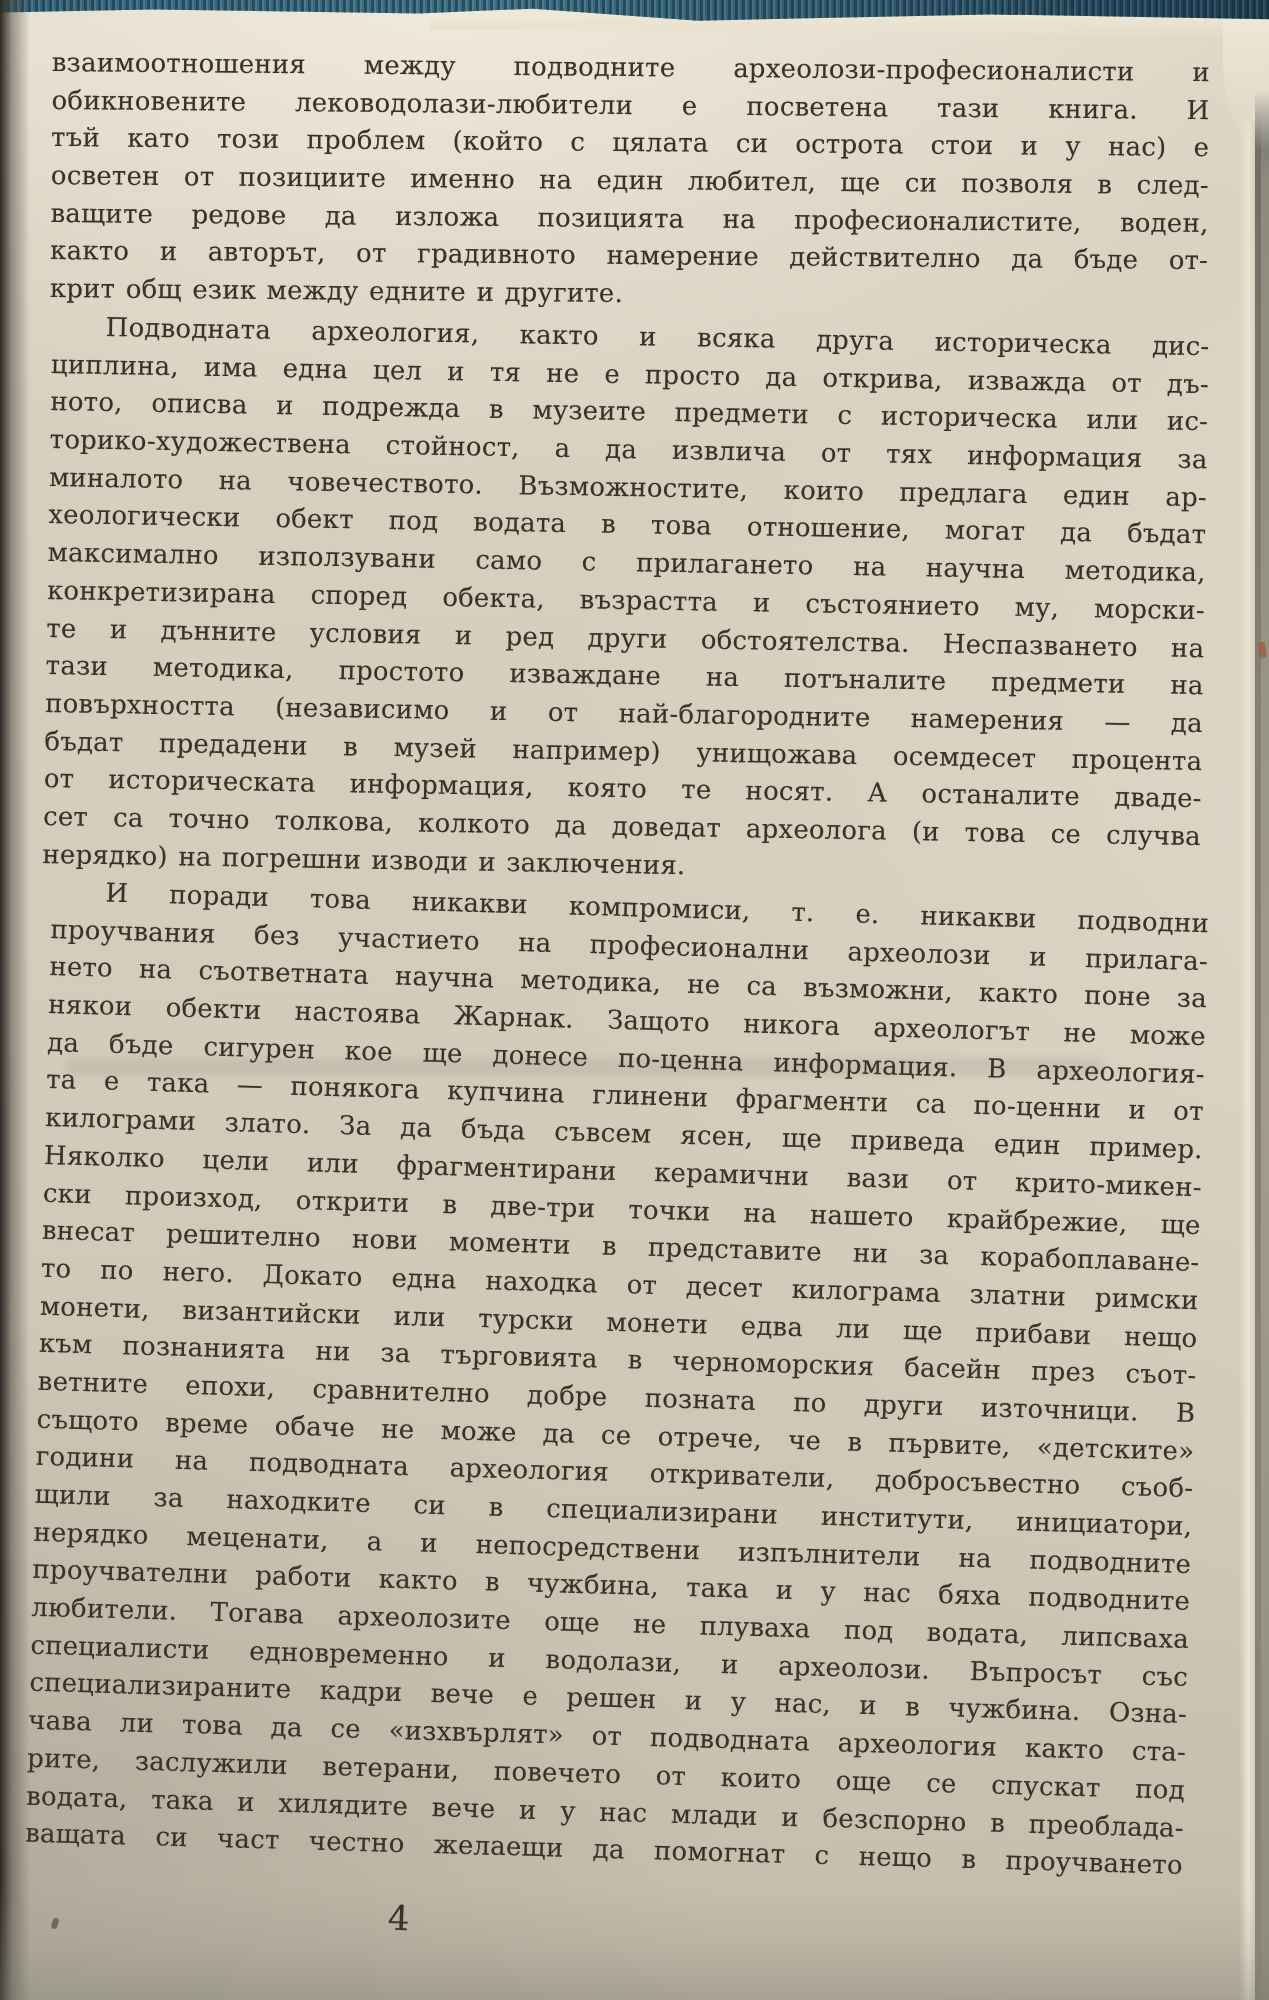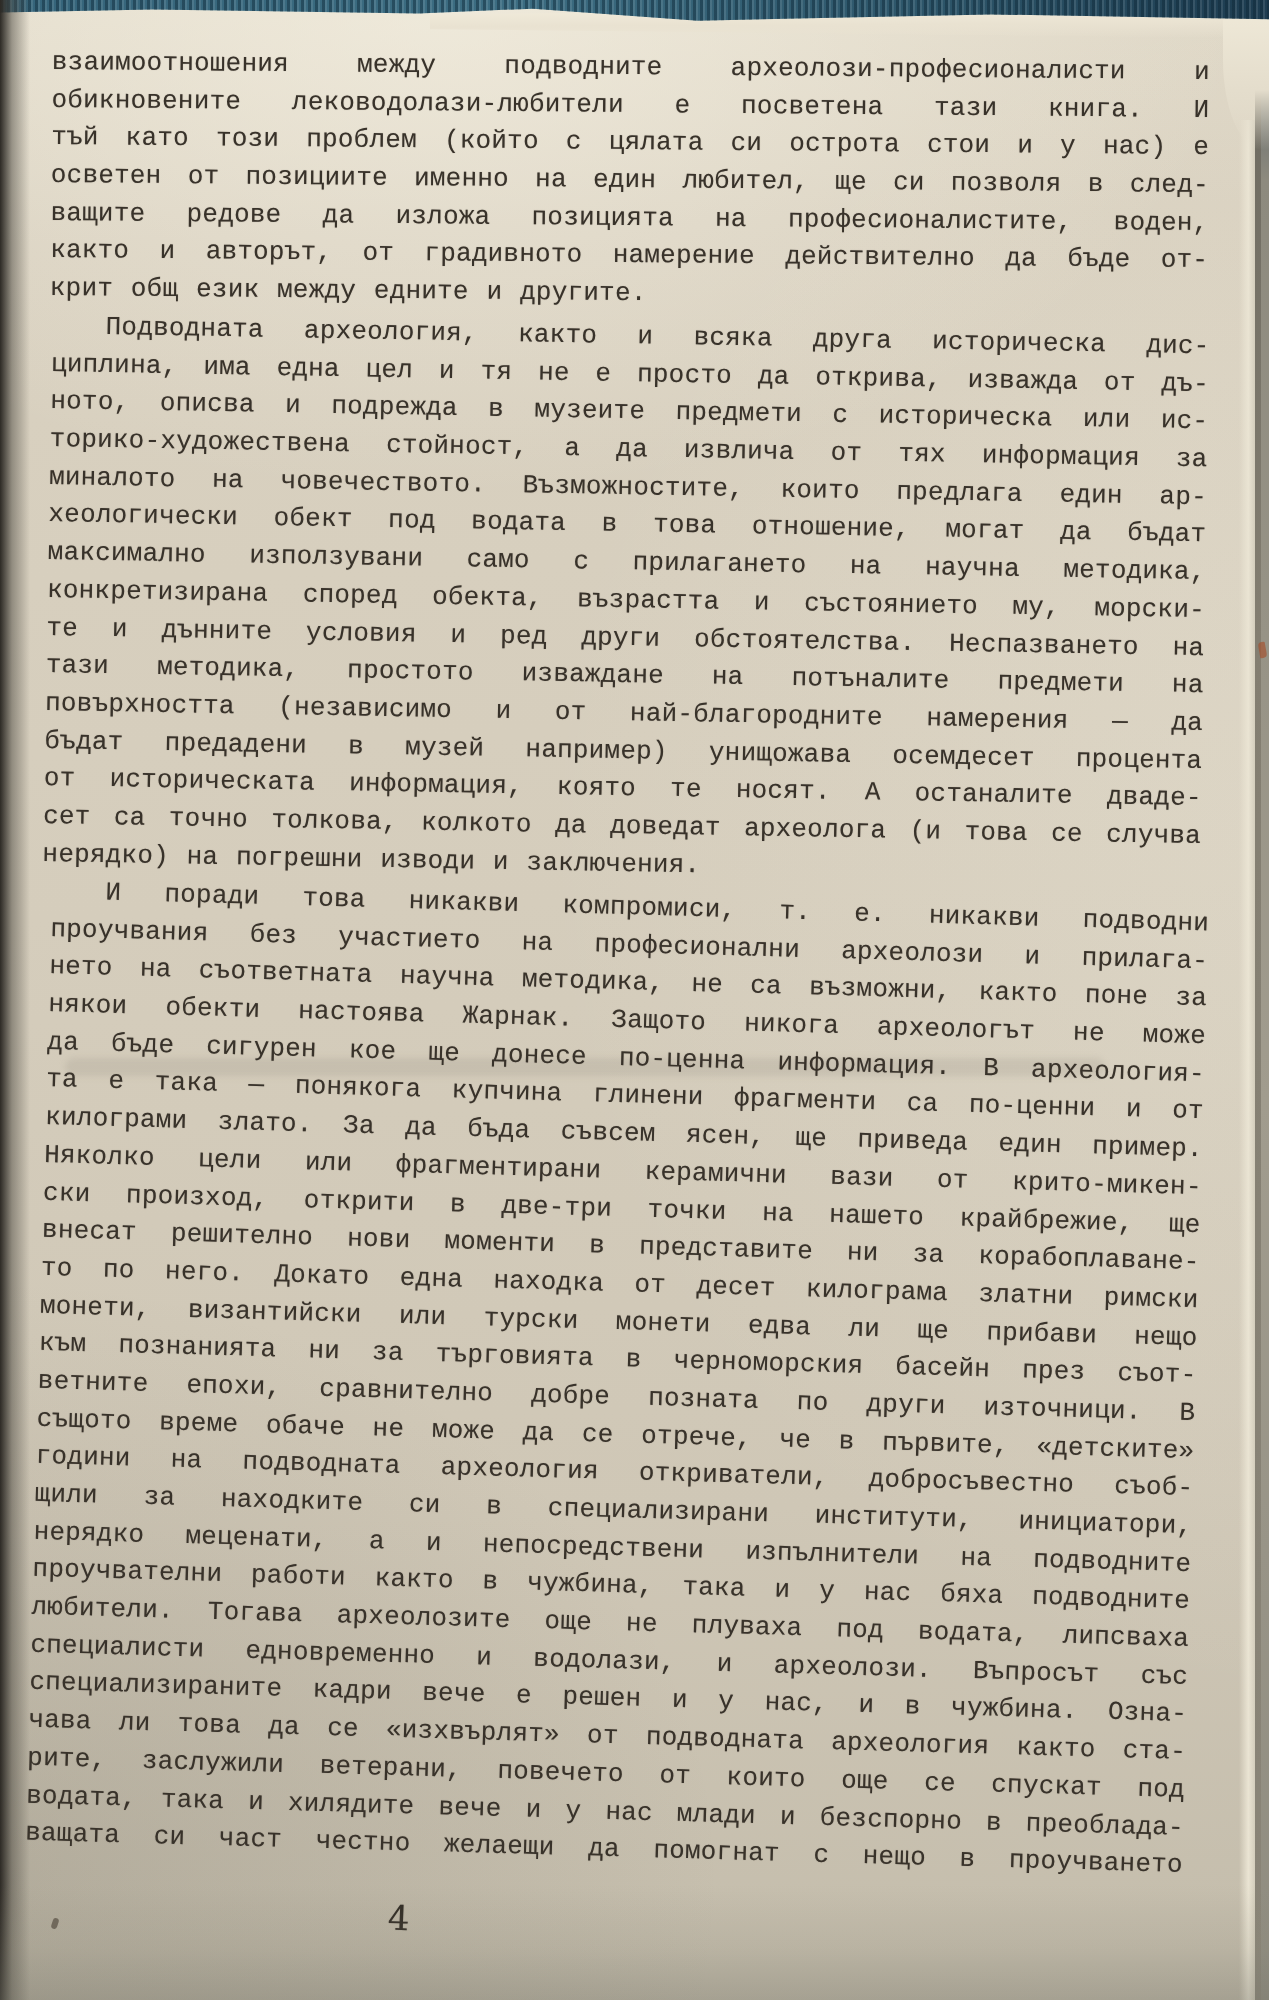--- a/index.html
+++ b/index.html
@@ -62,21 +62,20 @@
   .speck-red {
     position:absolute; right:3px; top:642px; width:7px; height:16px; z-index:7;
     background: rgba(165,80,45,0.65); border-radius:4px 1px 4px 1px; transform: rotate(-10deg);
   }
   
   .text-block {
     position:absolute; left:52px; top:44px; width:1158px; z-index:3;
     font-size:26px; line-height:37.7px; color:#38322a;
     letter-spacing:0.2px; word-spacing:2px;
     text-shadow: 0 0 1px rgba(56,50,42,0.35);
-    font-family: Liberation Mono, monospace;
   }
   .para { transform-origin: 0 0; }
   .para-1 { transform: rotate(0.5deg); }
   .para-2 { transform: rotate(1.0deg); }
   .para-3 { transform: rotate(1.6deg); }
   .line { text-align: justify; text-align-last: justify; height:37.7px; overflow:hidden; white-space:normal; }
   .line.indent { text-indent:54px; }
   .line.last { text-align-last: left; }
   .page-number {
     position:absolute; left:388px; top:1898px; z-index:3;

